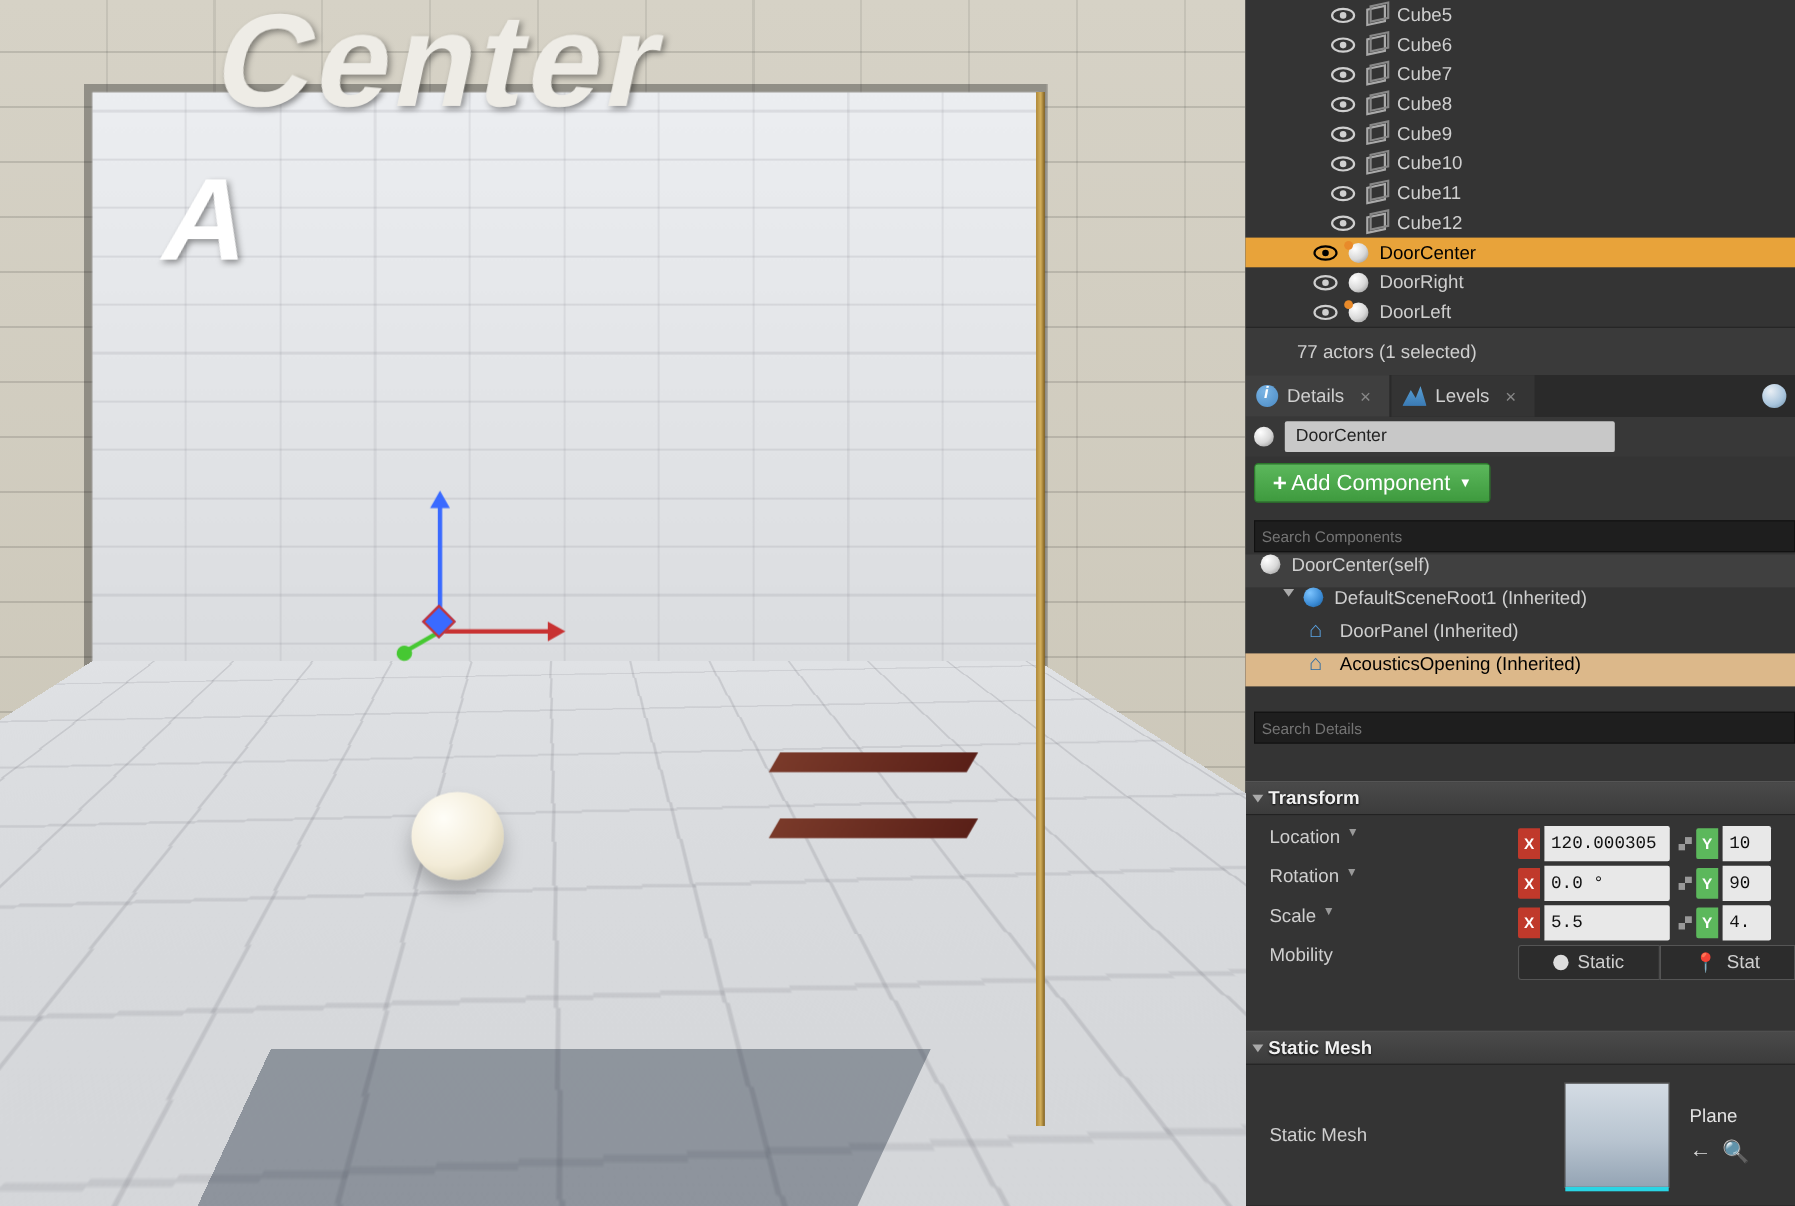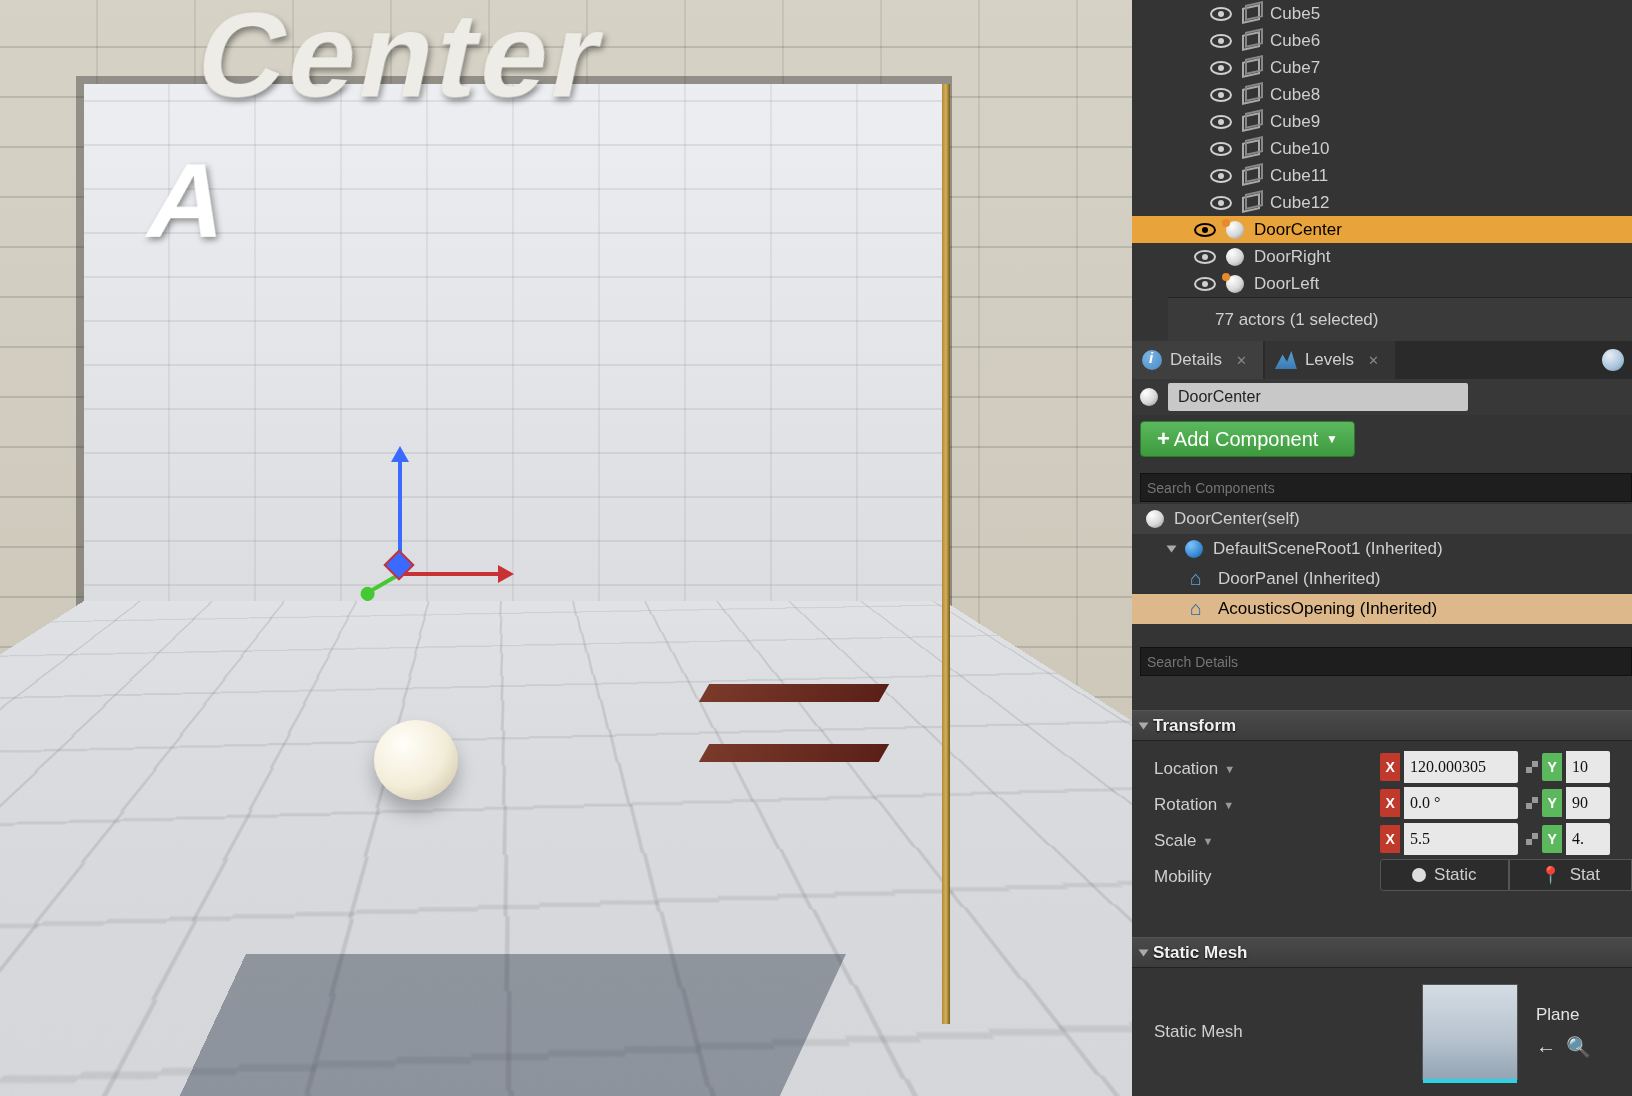--- a/index.html
+++ b/index.html
@@ -59,64 +59,64 @@
 .outliner-row.selected .eye { border-color:#000; }
 .outliner-row.selected .eye::after { background:#000; }
 .mesh-icon { width:18px; height:16px; position:relative; flex-shrink:0; }
 .mesh-icon::before { content:""; position:absolute; inset:0; border:2px solid #aaa; transform:skewY(-12deg); }
 .mesh-icon::after { content:""; position:absolute; left:3px; top:-3px; right:-3px; bottom:3px; border:2px solid #888; transform:skewY(-12deg); }
 .sphere-icon { width:18px; height:18px; border-radius:50%; background:radial-gradient(circle at 32% 28%,#fff,#d8d8d8 55%,#888); flex-shrink:0; }
 .sphere-icon.orange::after { content:""; position:absolute; width:8px; height:8px; background:#e88a2a; border-radius:50%; margin-left:-4px; margin-top:-2px; }
 .outliner-label { flex:1; white-space:nowrap; }
 .indent1 { padding-left:62px; }
 .indent2 { padding-left:78px; }
-.status-row { height:44px; display:flex; align-items:center; padding-left:47px; color:#cfcfcf; background:#3a3a3a; border-top:1px solid #222;margin-left:36px; }
+.status-row { height:44px; display:flex; align-items:center; padding-left:47px; color:#cfcfcf; background:#3a3a3a; border-top:1px solid #222; }
 
 .tabs { display:flex; align-items:center; height:38px; background:#2a2a2a; gap:2px; }
 .tab { display:flex; align-items:center; height:38px; padding:0 16px 0 10px; gap:8px; background:#343434; cursor:pointer; }
 .tab.active { background:#3f3f3f; }
 .tab-close { color:#888; font-size:13px; margin-left:6px; }
 .info-icon { width:20px; height:20px; border-radius:50%; background:radial-gradient(circle at 35% 30%,#7ab4e4,#4a8ac4); position:relative; }
 .info-icon::after { content:"i"; position:absolute; left:7px; top:-1px; color:#fff; font-style:italic; font-weight:bold; font-size:15px; }
 .level-icon { width:22px; height:18px; background:linear-gradient(180deg,#5aa0d4,#3a7ab4); clip-path:polygon(0 100%,35% 20%,55% 60%,75% 0,100% 100%); }
 .world-icon { width:22px; height:22px; border-radius:50%; background:radial-gradient(circle at 35% 30%,#e8eef4,#a8c4dc 60%,#6a8aa4); margin-left:auto; margin-right:8px; }
 
 .name-bar { display:flex; align-items:center; height:36px; padding:4px 8px; gap:10px; background:#383838; }
 .name-input { flex:0 0 300px; height:28px; background:#c8c8c8; color:#222; border:none; padding:0 10px; border-radius:2px; font-size:16px; }
 
 .add-comp { margin:6px 8px; height:40px; background:linear-gradient(180deg,#5cb85c,#3e9a3e); border:1px solid #2a7a2a; border-radius:4px; color:#fff; font-size:20px; font-weight:300; display:inline-flex; align-items:center; padding:0 16px; cursor:pointer; width:215px; }
 .add-comp-plus { font-size:22px; margin-right:4px; font-weight:bold; }
 .add-comp-caret { margin-left:auto; font-size:12px; }
 
 .search { width:calc(100% - 8px); height:32px; margin:10px 0 2px 8px; background:#1e1e1e; border:1px solid #111; color:#999; padding:0 6px; font-size:14px; }
 
 .comp-tree { background:#343434; }
-.comp-row { display:flex; align-items:center; height:30px; padding-left:14px; gap:10px; cursor:pointer; }
+.comp-row { display:flex; height:30px; padding-left:14px; gap:10px; cursor:pointer; }
 .comp-row.root { background:#404040; }
 .comp-row.child { padding-left:36px; }
 .comp-row.child2 { padding-left:58px; }
 .comp-row.selected2 { background:#dcb88a; color:#000; }
 .tri { width:0; height:0; border-top:5px solid transparent; border-bottom:5px solid transparent; border-left:7px solid #aaa; }
 .tri.down { transform:rotate(90deg); }
 .comp-ico { width:18px; height:18px; border-radius:50%; background:radial-gradient(circle at 32% 28%,#7cc4ff,#3a8ad4 60%,#1a5a94); flex-shrink:0; }
 .comp-ico.mesh { border-radius:0; background:none; }
 .comp-ico.mesh::before { content:"⌂"; color:#5aa4e4; font-size:20px; line-height:14px; }
 .comp-row.selected2 .comp-ico.mesh::before { color:#2a6aa4; }
 
 .section-hdr { display:flex; align-items:center; height:34px; padding-left:8px; background:linear-gradient(180deg,#4a4a4a,#3c3c3c); border-top:1px solid #555; border-bottom:1px solid #222; font-weight:600; color:#f0f0f0; text-shadow:0 1px 2px #000; gap:6px;margin-top:32px; }
 
 .prop-area { display:flex; }
 .prop-labels { width:290px; padding:10px 0 10px 22px; }
-.prop-row-l { height:36px; display:flex; align-items:center; gap:6px; color:#cfcfcf; }
+.prop-row-l { height:36px; display:flex; gap:6px; color:#cfcfcf; }
 .prop-vals { flex:1; padding:8px 0; }
 .prop-row-v { height:36px; display:flex; align-items:center; gap:4px; }
 .axis-badge { width:20px; height:28px; display:flex; align-items:center; justify-content:center; color:#fff; font-size:14px; font-weight:600; border-radius:2px 0 0 2px; }
 .ax-x { background:#c0392b; }
 .ax-y { background:#5cb85c; }
-.num-input { height:28px; background:#e8e8e8; color:#111; border:none; padding:16px 6px; font-size:16px; width:114px; border-radius:0 2px 2px 0; font-family:Liberation Serif, serif; }
+.num-input { height:28px; background:#e8e8e8; color:#111; border:none; padding:16px 6px; font-size:16px; width:114px; border-radius:0 2px 2px 0; font-family:Liberation Mono, monospace; }
 .num-input.sm { width:44px; }
 .mobility { display:flex; align-items:center; gap:0; }
 .mob-seg { height:32px; display:flex; align-items:center; padding:0 31px; background:#2c2c2c; border:1px solid #555; color:#cfcfcf; gap:8px; }
 .mob-seg.first { border-radius:3px 0 0 3px; }
 .radio { width:14px; height:14px; border-radius:50%; background:#ddd; }
 .caret-dn { font-size:11px; color:#999; }
 .expand-ic { width:12px; height:12px; background:conic-gradient(#999 0 25%,transparent 0 50%,#999 0 75%,transparent 0); margin-left:4px; }
 
 .mesh-section { display:flex; padding:16px 0 16px 22px; align-items:center; }
 .mesh-thumb { width:96px; height:96px; border:1px solid #555; background:linear-gradient(180deg,#d4dce4 0%,#b8c4d0 55%,#94a4b4 100%); position:relative; }

